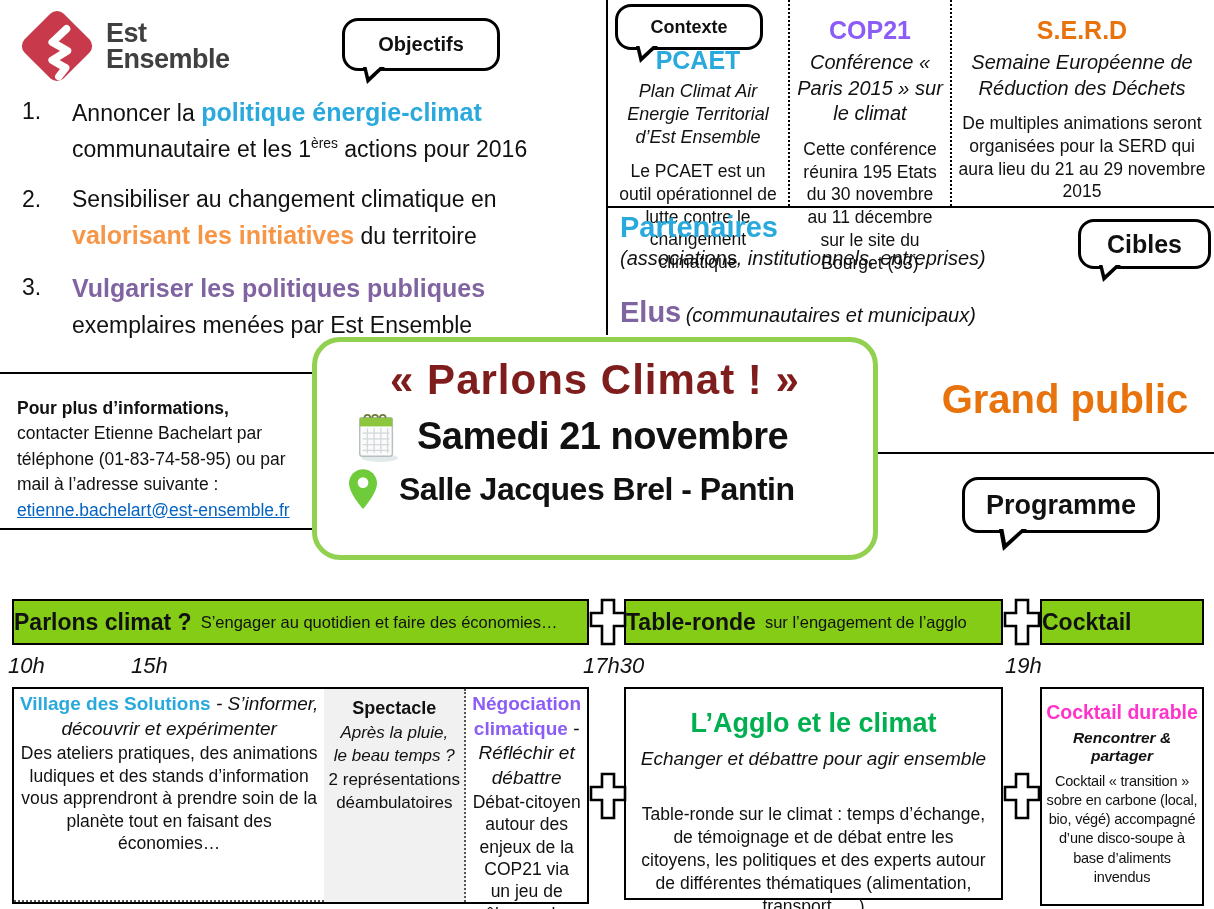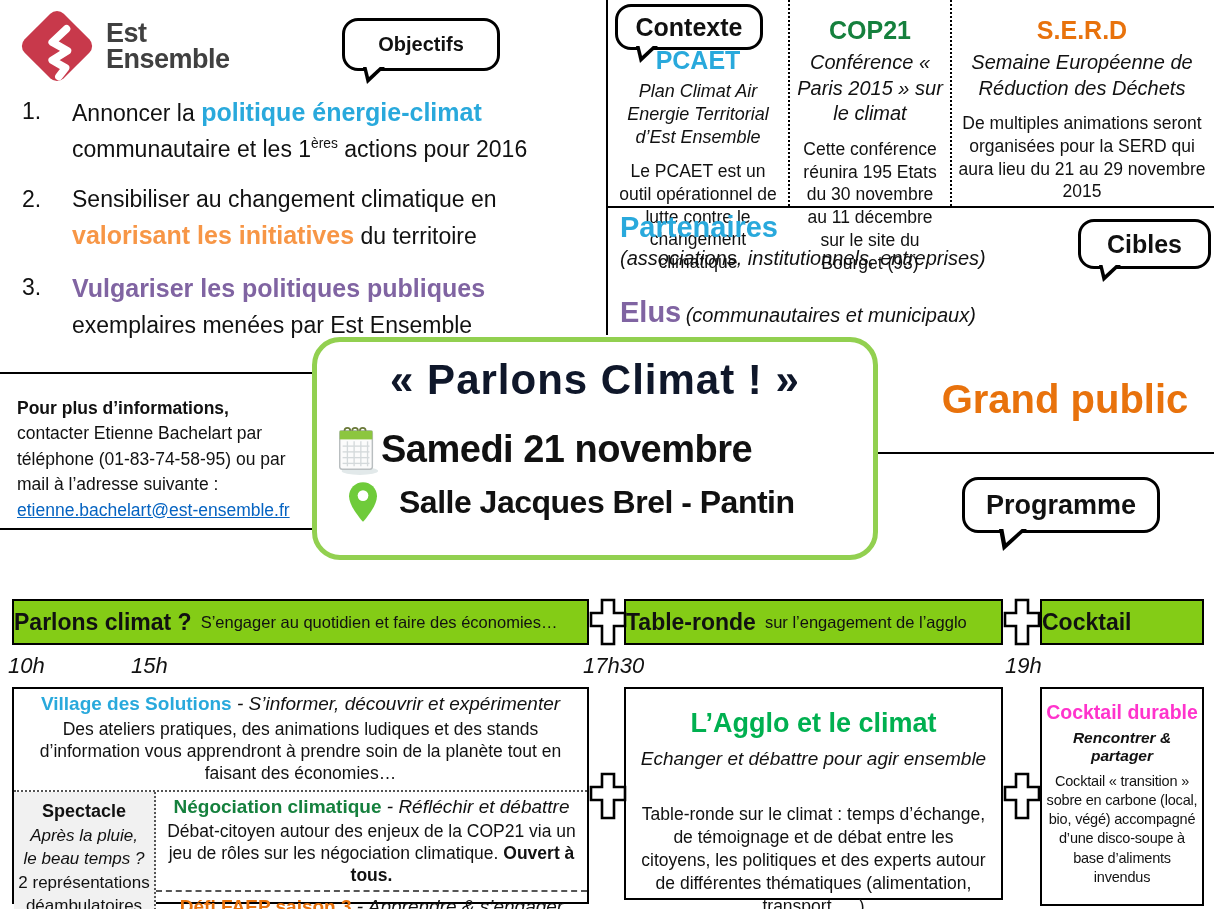--- a/index.html
+++ b/index.html
@@ -12,21 +12,21 @@
           display:flex;align-items:center;justify-content:center;font-weight:bold;z-index:6;}
   .bubble::before{content:"";position:absolute;left:18px;bottom:-16px;width:0;height:0;
           border-top:17px solid #000;border-right:18px solid transparent;border-left:4px solid transparent;}
   .bubble::after{content:"";position:absolute;left:21px;bottom:-9px;width:0;height:0;
           border-top:12px solid #fff;border-right:13px solid transparent;border-left:3px solid transparent;}
   .bubble--big::before{bottom:-21px;border-top-width:22px;border-right-width:24px;left:34px;}
   .bubble--big::after{bottom:-13px;border-top-width:16px;border-right-width:18px;left:38px;}
 
   
   .c-blue{color:#29A9DC;}   .c-orange{color:#F79646;} .c-orange2{color:#E8720C;}
-  .c-purple{color:#8064A2;} .c-purple2{color:#15803d;}    .c-link{color:#0563C1;text-decoration:underline;cursor:pointer;}
+  .c-purple{color:#8064A2;} .c-purple2{color:#8b5cf6;}    .c-link{color:#0563C1;text-decoration:underline;cursor:pointer;}
   .b{font-weight:bold;} .i{font-style:italic;}
 
   
   .logo{left:16px;top:6px;display:flex;align-items:center;gap:8px;}
   .logo-text{font-weight:bold;font-size:27px;line-height:0.98;color:#404040;letter-spacing:-0.5px;}
 
   
   .objs{left:22px;top:94px;width:580px;font-size:23px;line-height:1.5;}
   .obj-item{display:grid;grid-template-columns:50px 1fr;margin-bottom:16px;}
   .obj-item .hl{font-size:25px;}
@@ -52,39 +52,39 @@
   .elus{font-size:29px;font-weight:bold;}
   .elus-detail{font-size:20px;font-style:italic;}
 
   
   .contact{left:0;top:372px;width:312px;height:158px;border-top:2px solid #000;border-bottom:2px solid #000;
            box-sizing:border-box;padding:22px 10px 15px 17px;font-size:17.5px;line-height:1.45;}
 
   
   .event{left:312px;top:337px;width:566px;height:223px;background:#fff;border:5px solid #92D050;
          border-radius:28px;box-sizing:border-box;z-index:4;}
-  .event-title{text-align:center;margin-top:14px;font-size:42px;font-weight:800;color:#0f172a;letter-spacing:1px;}
-  .event-row{display:flex;align-items:center;padding-left:16px;margin-top:18px;}
+  .event-title{text-align:center;margin-top:14px;font-size:42px;font-weight:800;color:#7f1d1d;letter-spacing:1px;}
+  .event-row{display:flex;align-items:center;gap:16px;padding-left:36px;margin-top:5px;}
   .event-date{font-size:38px;font-weight:800;letter-spacing:-0.5px;}
   .event-row2{padding-left:32px;gap:22px;margin-top:6px;}
   .event-loc{font-size:32px;font-weight:800;letter-spacing:-0.5px;}
 
   .grand-public{left:916px;top:377px;width:298px;text-align:center;font-size:40px;font-weight:bold;color:#E8720C;}
 
   
   .gbar{position:absolute;top:599px;height:46px;background:#84cc16;border:2.5px solid #000;box-sizing:border-box;
         display:flex;align-items:center;justify-content:flex-start;gap:9px;z-index:2;}
   .gbar-title{font-weight:bold;font-size:23px;}
   .gbar-sub{font-size:16.5px;}
   .time{position:absolute;top:653px;font-style:italic;font-size:22px;}
   .plus{position:absolute;z-index:3;}
 
   
   .boxA{left:12px;top:687px;width:577px;height:217px;border:2.5px solid #000;box-sizing:border-box;
-        display:flex;flex-direction:column;}
+        display:flex;flex-direction:row;justify-content:flex-end;}
   .boxA-top{padding:3px 4px 5px;border-bottom:2px dotted #555;text-align:center;}
   .boxA-h{font-size:19px;line-height:1.3;}
   .boxA-body{font-size:17.5px;line-height:1.28;margin-top:1px;}
   .boxA-bot{flex:1;display:flex;}
   .spect{width:142px;box-sizing:border-box;background:#F1F1F1;border-right:2px dotted #555;
          text-align:center;font-size:17px;line-height:1.38;padding-top:7px;}
   .spect .b{font-size:18px;}
   .rcells{flex:1;display:flex;flex-direction:column;}
   .rcell{box-sizing:border-box;text-align:center;padding:3px 6px;flex:1;}
   .rcell1{border-bottom:2px dashed #555;}
@@ -143,21 +143,21 @@
       <span>
         <span class="c-purple b hl"> Vulgariser les politiques publiques</span><br>
         <span>exemplaires menées par Est Ensemble</span>
       </span>
     </div>
   </div>
 
   <div class="abs vline" style="left:606px;top:0;height:335px;"></div>
   <div class="abs hline" style="left:606px;top:206px;width:608px;"></div>
 
-  <div class="bubble" style="left:615px;top:4px;width:142px;height:40px;font-size:25px;">
+  <div class="bubble" style="left:615px;top:4px;width:142px;height:40px;font-size:18px;">
       <span>Contexte</span>
     </div>
 
   <div class="abs ctx-wrap">
     <div class="ctx-col ctx-col1">
       <div class="ctx-title c-blue">PCAET</div>
       <div class="ctx-sub">Plan Climat Air Energie Territorial d’Est Ensemble</div>
       <div class="ctx-body">Le PCAET est un outil opérationnel de lutte contre le changement climatique</div>
     </div>
     <div class="ctx-col ctx-col2">

